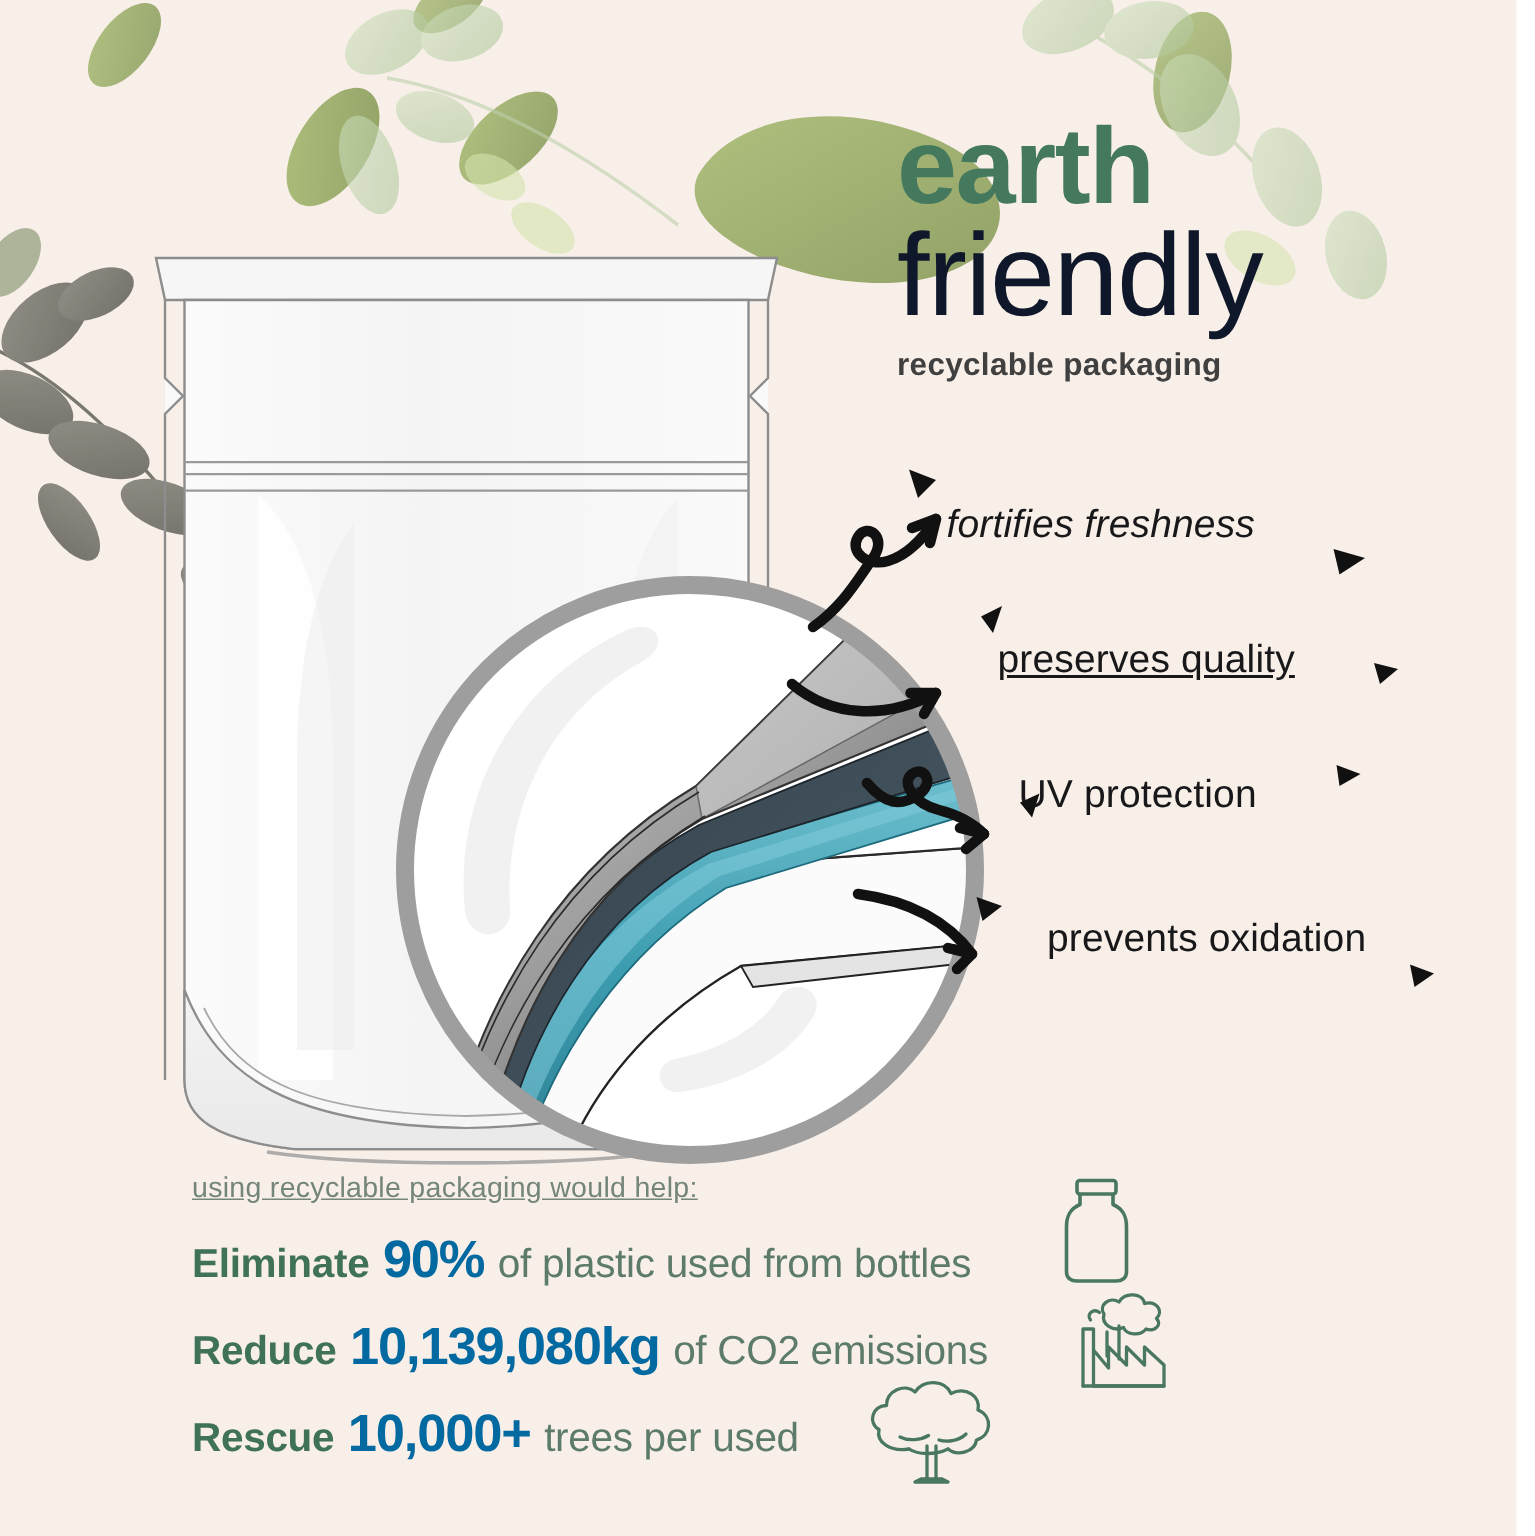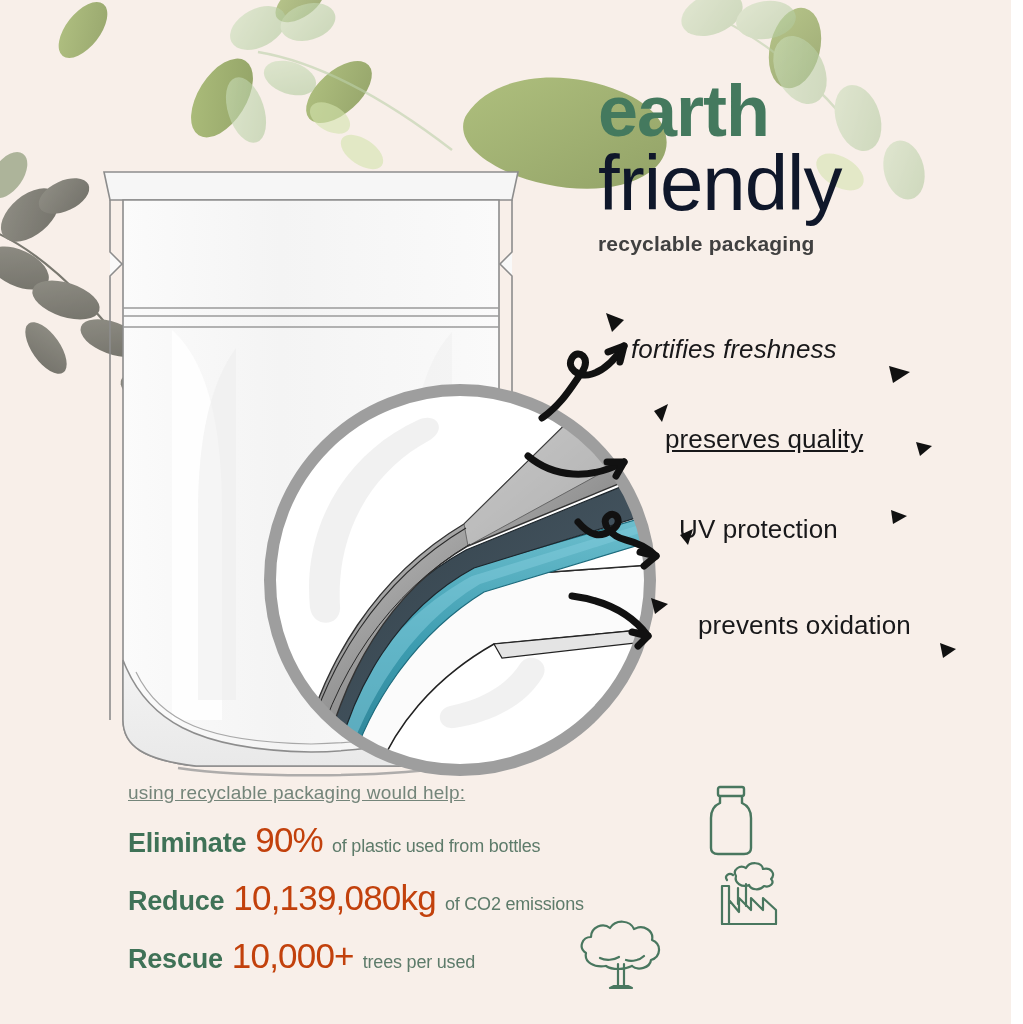--- a/index.html
+++ b/index.html
@@ -120,27 +120,27 @@
   }
   .stat-label {
     font-size: 27px;
     font-weight: 700;
     color: #3f7257;
     letter-spacing: -0.2px;
     text-align: center;
   }
   .stat-value {
     font-size: 35px;
-    font-weight: 400;
-    color: #c2410c;
+    font-weight: 700;
+    color: #0369a1;
     margin-left: 9px;
     letter-spacing: -0.8px;
   }
   .stat-tail {
-    font-size: 18px;
+    font-size: 27px;
     font-weight: 400;
     color: #5d7b6a;
     margin-left: 9px;
     letter-spacing: -0.2px;
   }
 
   
   .stat-icon { position: absolute; }
   #icon-bottle  { left: 705px; top: 784px; }
   #icon-factory { left: 718px; top: 860px; }

